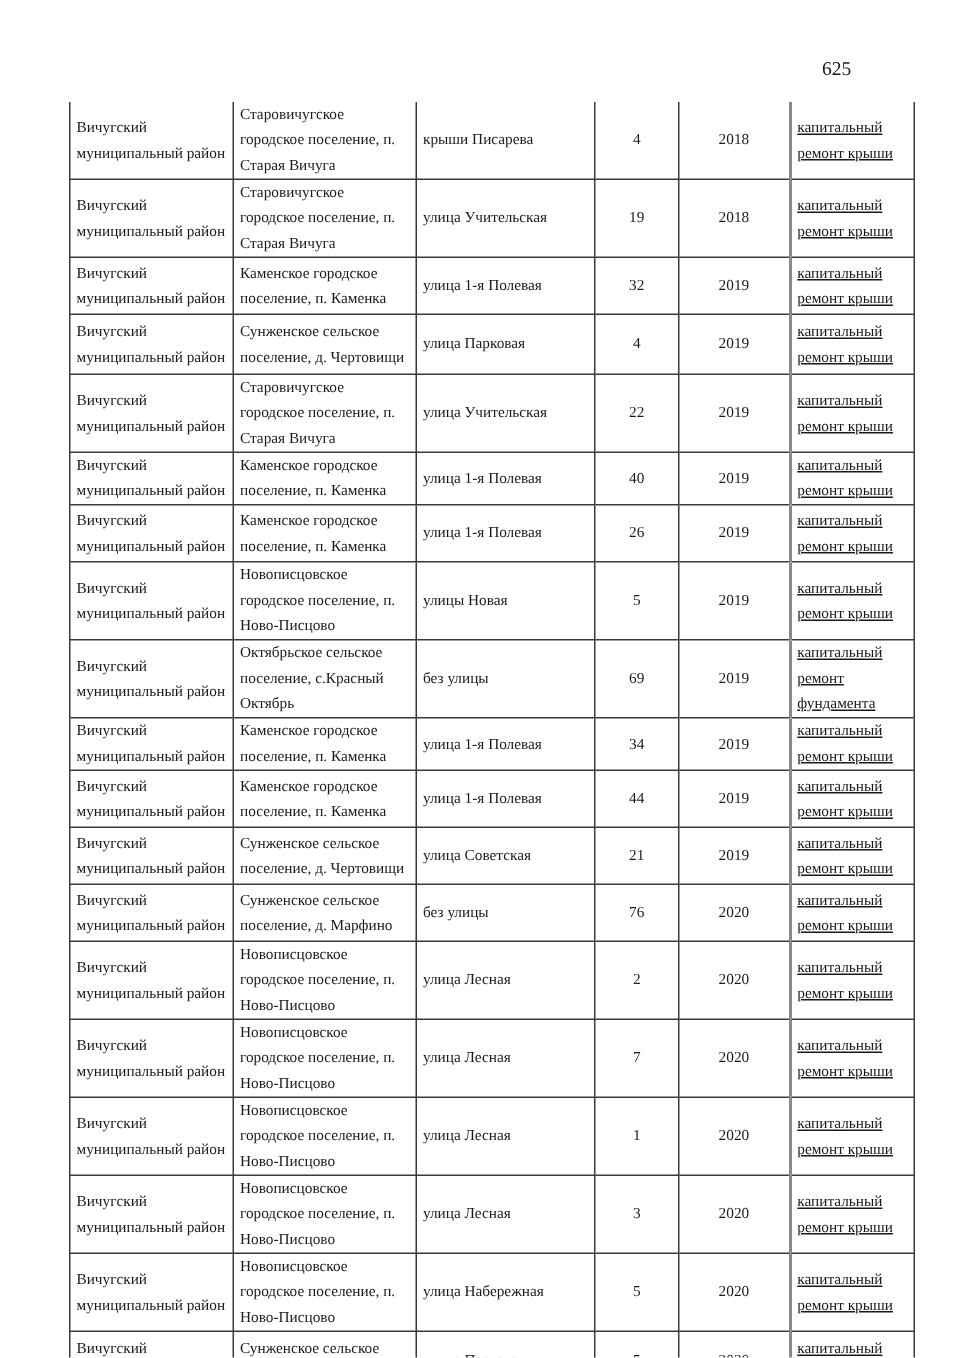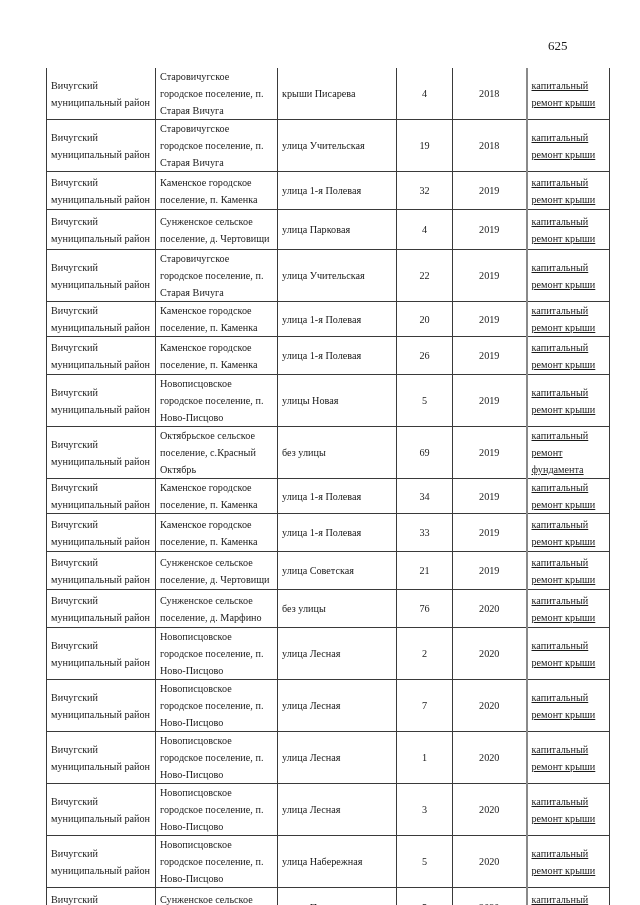--- a/index.html
+++ b/index.html
@@ -67,21 +67,21 @@
     <td class="c-settlement">Старовичугское городское поселение, п. Старая Вичуга</td>
     <td class="c-street">улица  Учительская</td>
     <td class="c-num">22</td>
     <td class="c-year">2019</td>
     <td class="c-work">капитальный ремонт крыши</td>
   </tr>
       <tr style="height: 35px;">
     <td class="c-district">Вичугский муниципальный район</td>
     <td class="c-settlement">Каменское городское поселение, п. Каменка</td>
     <td class="c-street">улица 1-я Полевая</td>
-    <td class="c-num">20</td>
+    <td class="c-num">40</td>
     <td class="c-year">2019</td>
     <td class="c-work">капитальный ремонт крыши</td>
   </tr>
       <tr style="height: 38px;">
     <td class="c-district">Вичугский муниципальный район</td>
     <td class="c-settlement">Каменское городское поселение, п. Каменка</td>
     <td class="c-street">улица 1-я Полевая</td>
     <td class="c-num">26</td>
     <td class="c-year">2019</td>
     <td class="c-work">капитальный ремонт крыши</td>
@@ -107,21 +107,21 @@
     <td class="c-settlement">Каменское городское поселение, п. Каменка</td>
     <td class="c-street">улица 1-я Полевая</td>
     <td class="c-num">34</td>
     <td class="c-year">2019</td>
     <td class="c-work">капитальный ремонт крыши</td>
   </tr>
       <tr style="height: 38px;">
     <td class="c-district">Вичугский муниципальный район</td>
     <td class="c-settlement">Каменское городское поселение, п. Каменка</td>
     <td class="c-street">улица 1-я Полевая</td>
-    <td class="c-num">33</td>
+    <td class="c-num">44</td>
     <td class="c-year">2019</td>
     <td class="c-work">капитальный ремонт крыши</td>
   </tr>
       <tr style="height: 38px;">
     <td class="c-district">Вичугский муниципальный район</td>
     <td class="c-settlement">Сунженское сельское поселение, д. Чертовищи</td>
     <td class="c-street">улица Советская</td>
     <td class="c-num">21</td>
     <td class="c-year">2019</td>
     <td class="c-work">капитальный ремонт крыши</td>

